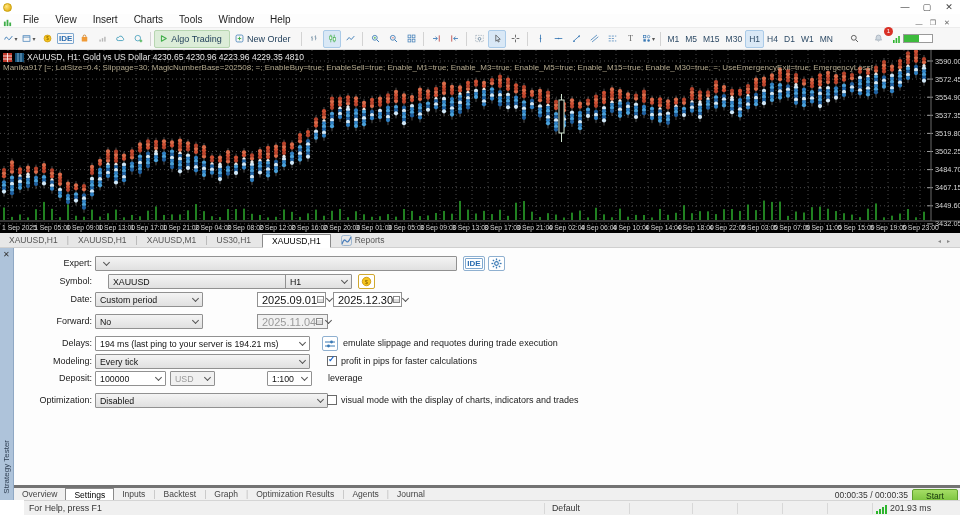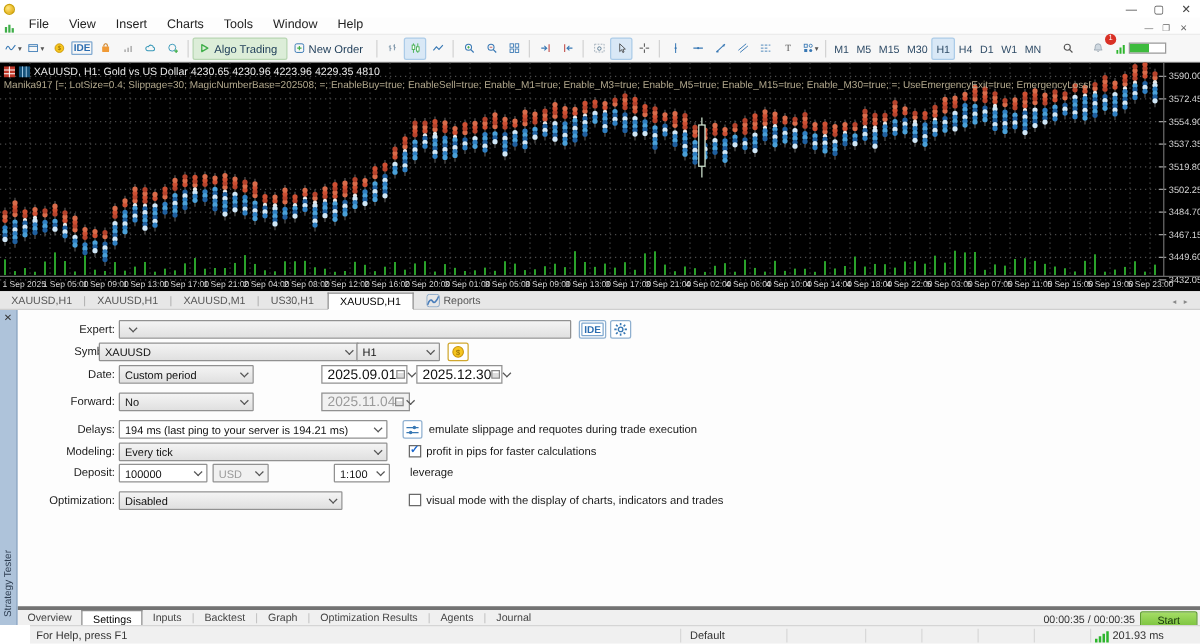--- a/index.html
+++ b/index.html
@@ -1644,21 +1644,21 @@
               <line x1="8.6" y1="8.6" x2="10" y2="10"></line>
               <line x1="10" y1="2" x2="8.6" y2="3.4"></line>
               <line x1="3.4" y1="8.6" x2="2" y2="10"></line>
             </g>
           </svg>
         </span>
     </div>
 
     <div class="trow" style="top:26px">
       <span class="tlbl" style="left:8px">Symbol:</span>
-      <span class="combo" style="left:79px; width:208px">
+      <span class="combo" style="left:108px; width:208px">
           <span class="cv">XAUUSD</span>
           <span class="chev"></span>
         </span>
       <span class="combo" style="left:285px; width:67px">
           <span class="cv">H1</span>
           <span class="chev"></span>
         </span>
       <span class="small-btn" style="left:358px; width:17px; border-color:#d0a830">
           <svg width="11" height="11" viewBox="0 0 13 13">
             <circle cx="6.5" cy="6.5" r="5" fill="#f6c51e" stroke="#c8940a"></circle>
@@ -1737,21 +1737,21 @@
         </span>
       <span class="combo" style="left:267px; width:45px; background:#fff">
           <span class="cv">1:100</span>
           <span class="chev"></span>
         </span>
       <span class="note" style="left:328px">leverage</span>
     </div>
 
     <div class="trow" style="top:145px">
       <span class="tlbl" style="left:8px">Optimization:</span>
-      <span class="combo" style="left:95px; width:179px">
+      <span class="combo" style="left:95px; width:233px">
           <span class="cv">Disabled</span>
           <span class="chev"></span>
         </span>
       <span class="cbx" style="left:327px"></span>
       <span class="note" style="left:341px">visual mode with the display of charts, indicators and trades</span>
     </div>
   </div>
 
   <div id="testertabs">
     <span class="ttab">Overview</span>

